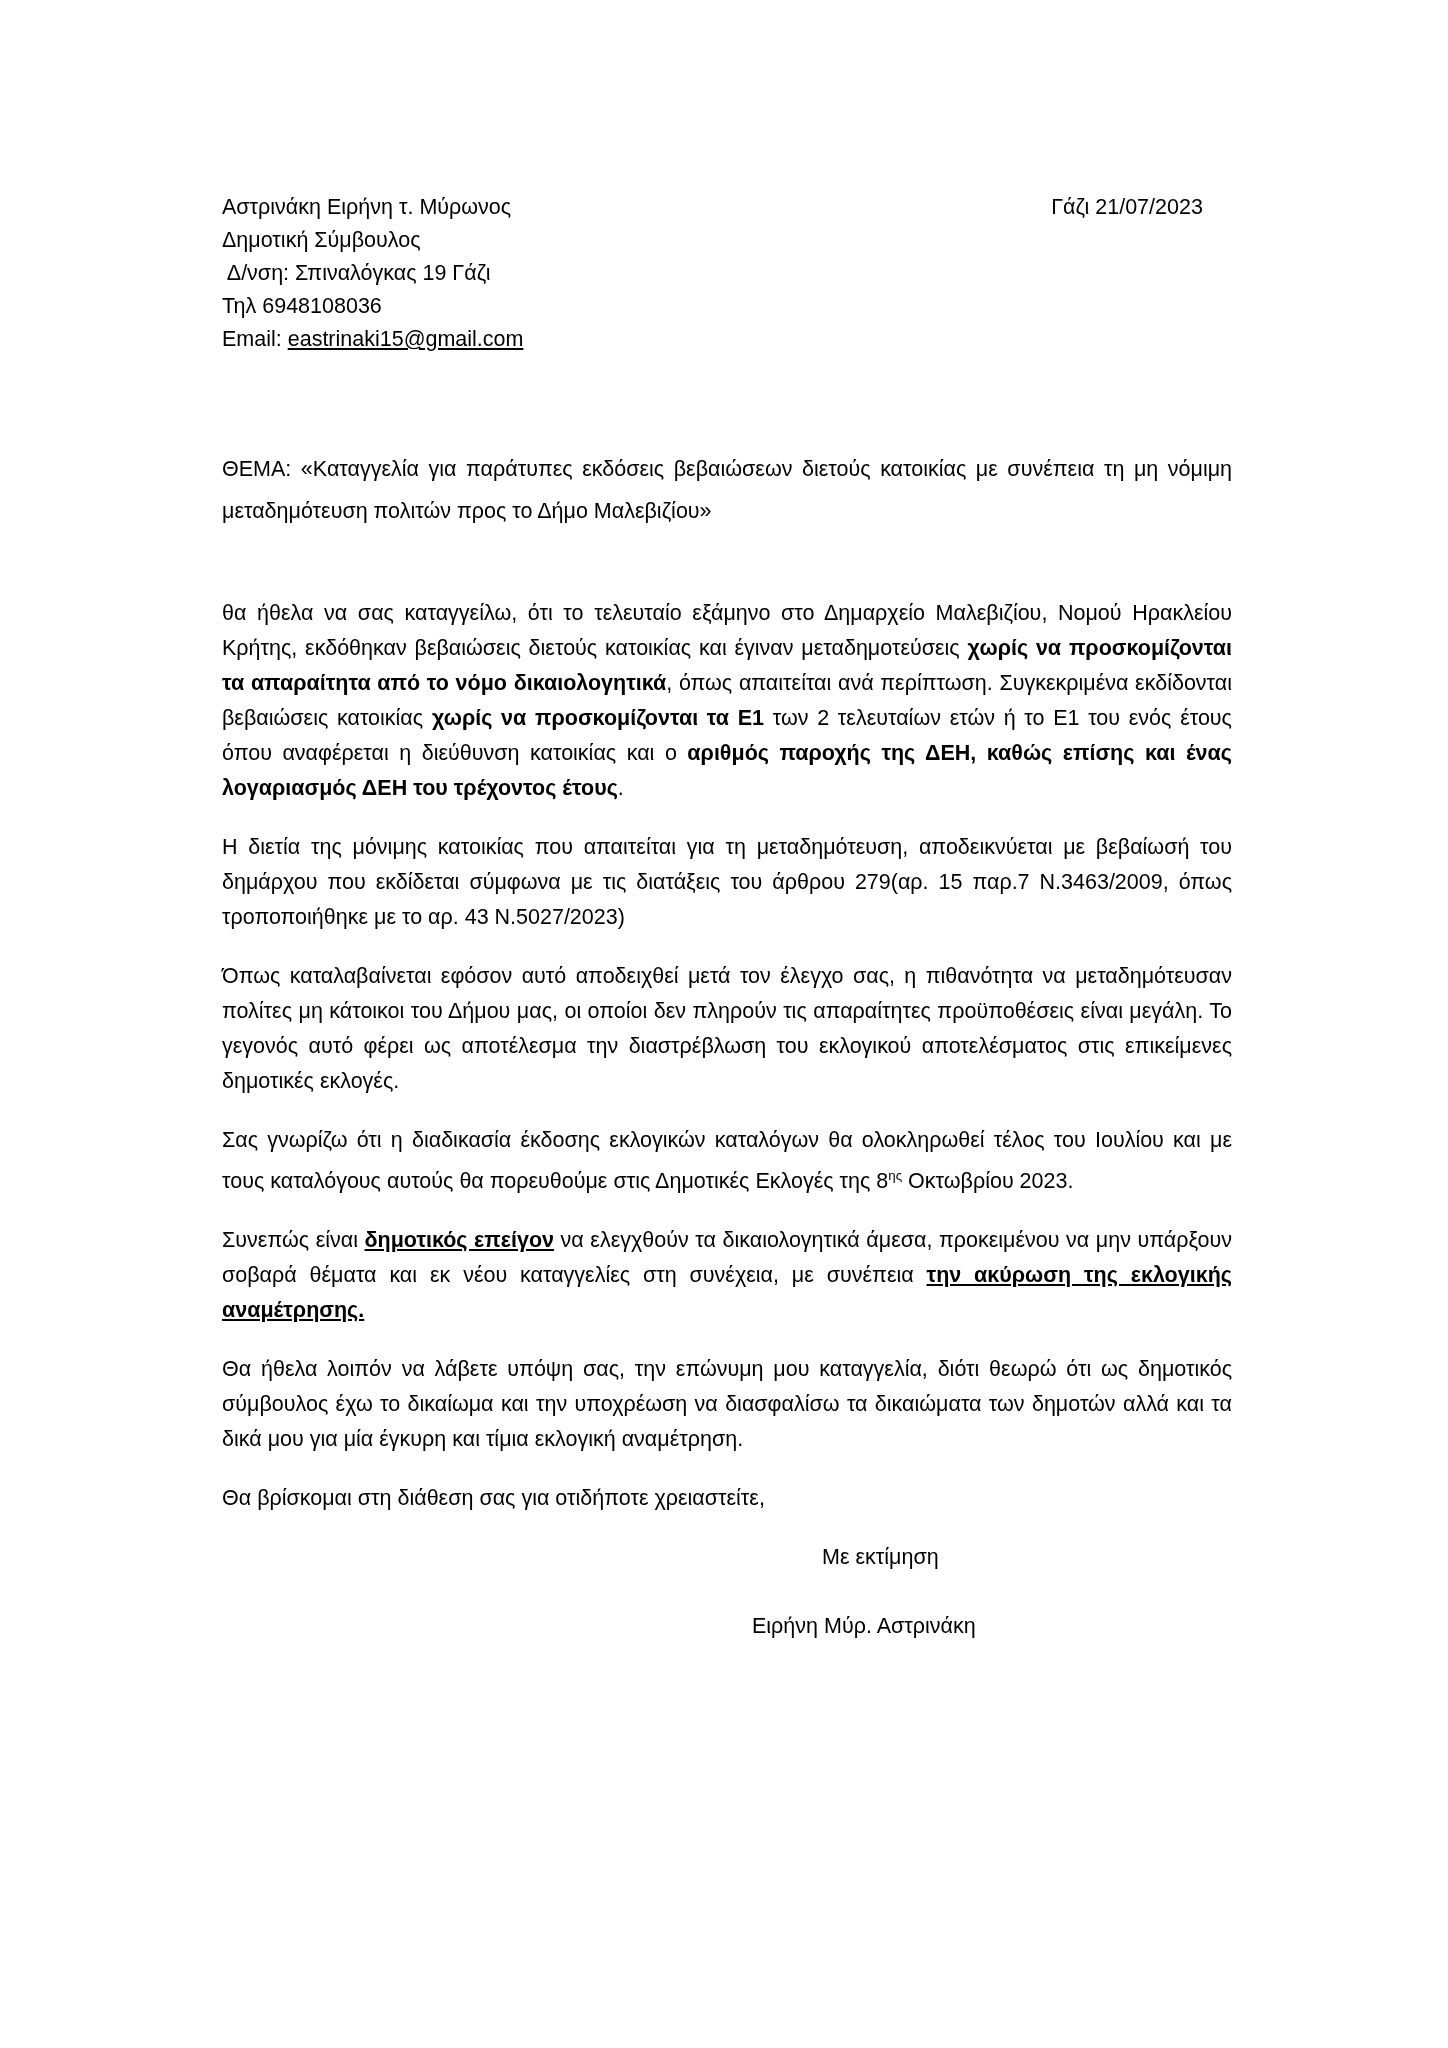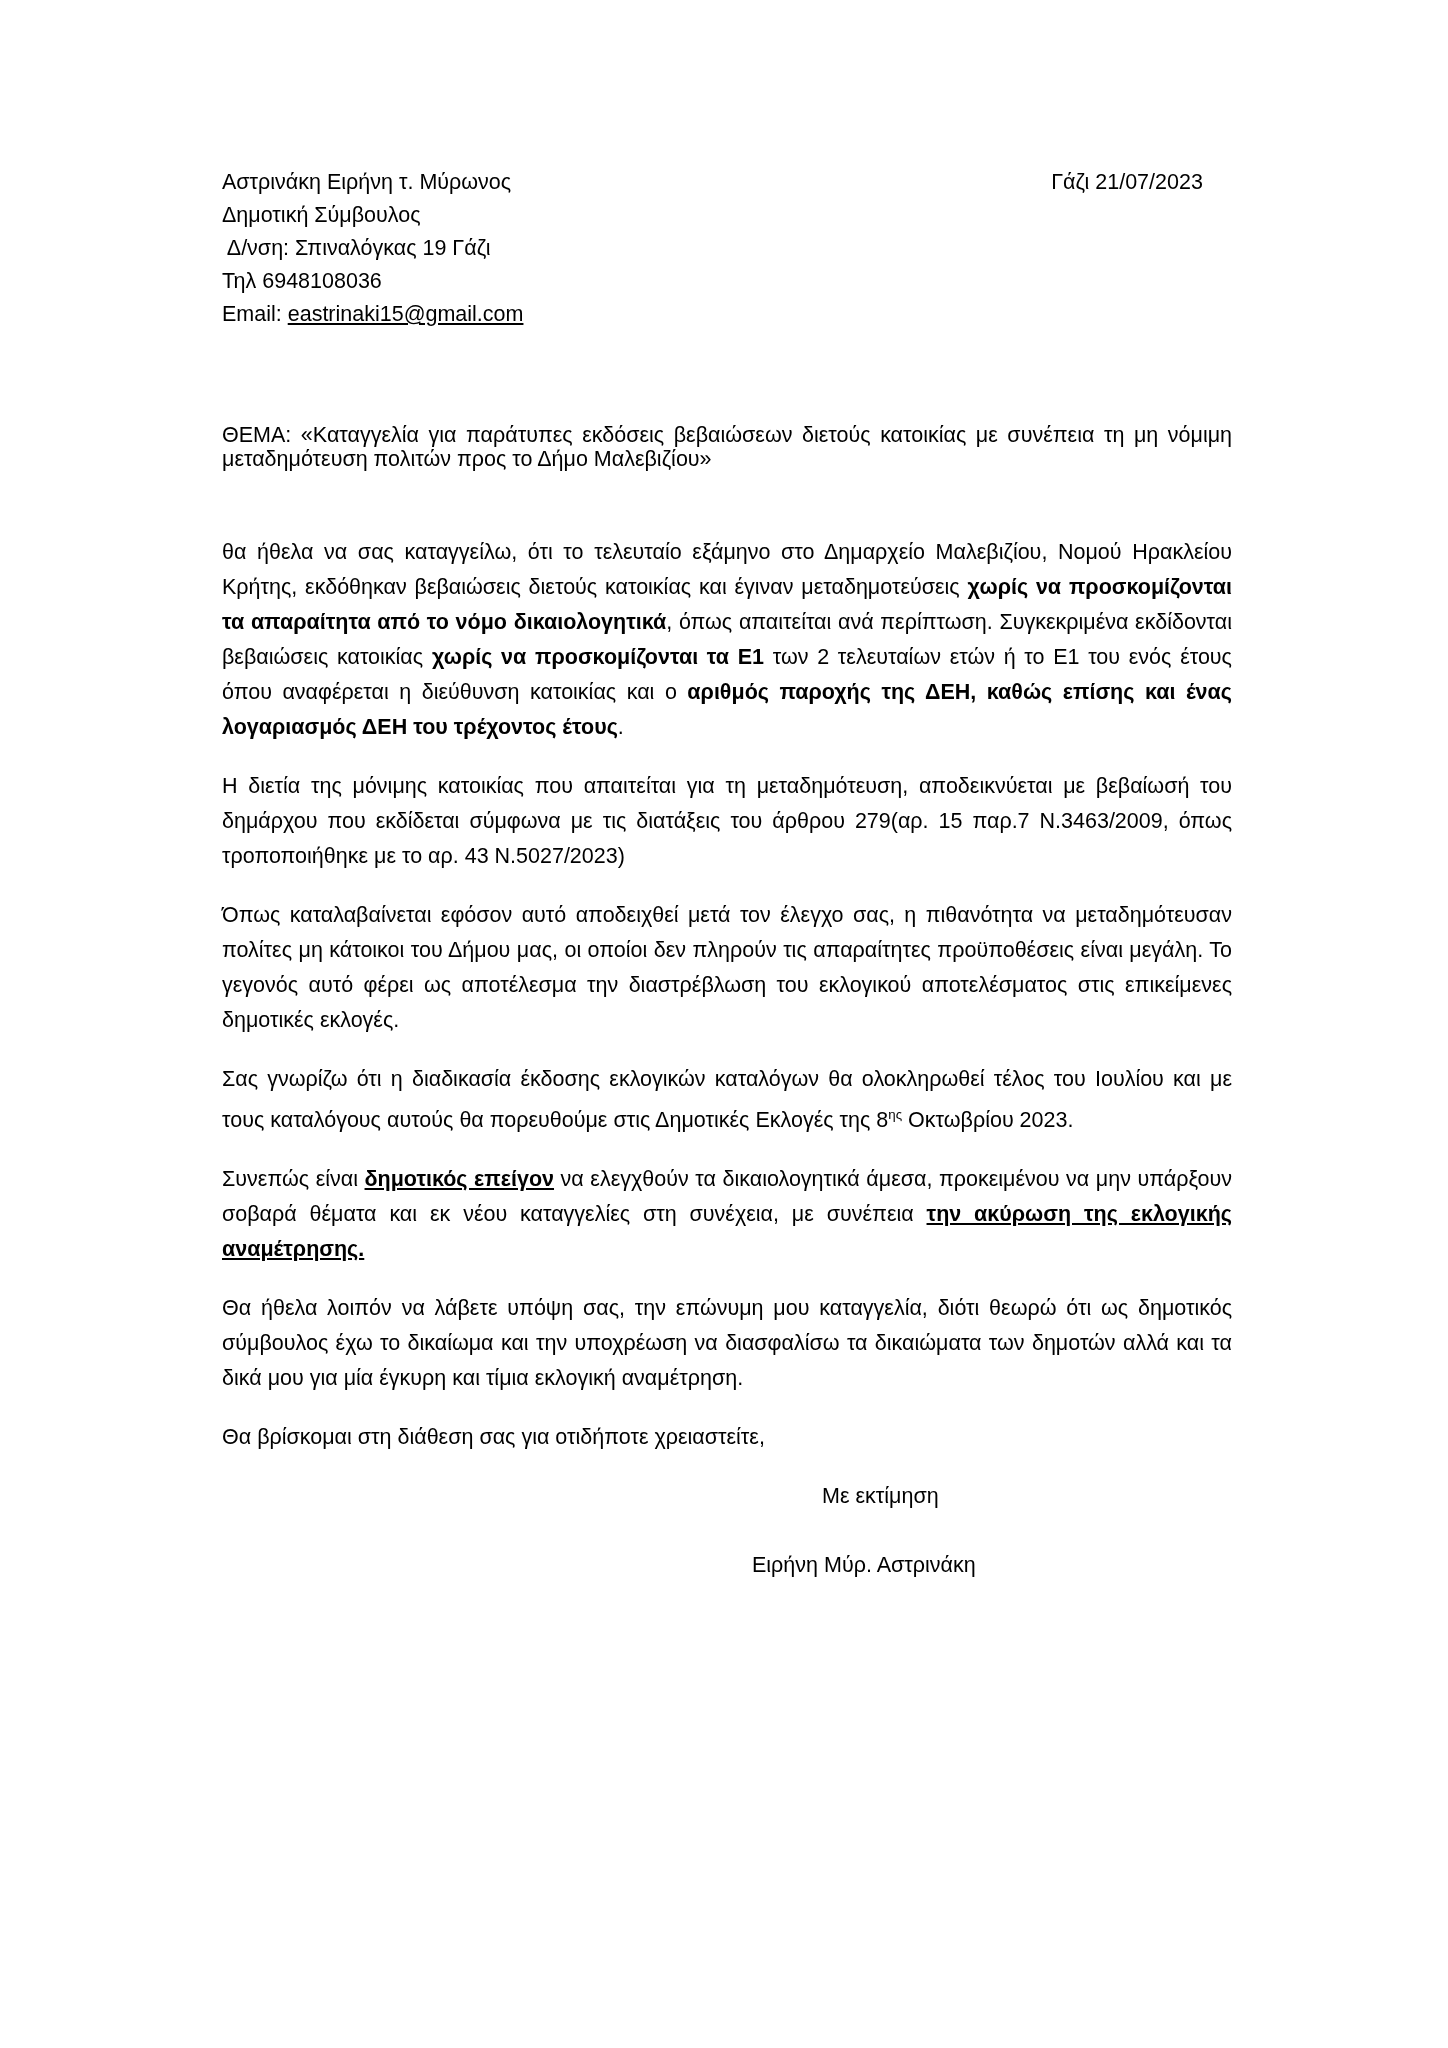--- a/index.html
+++ b/index.html
@@ -12,21 +12,21 @@
     width: 1448px;
     height: 2048px;
     background: #ffffff;
     font-family: "Liberation Sans", sans-serif;
     color: #000000;
     box-sizing: border-box;
   }
   .content {
     position: absolute;
     left: 222px;
-    top: 166px;
+    top: 191px;
     width: 1010px;
   }
 
   
   .header {
     position: relative;
     font-size: 21.5px;
     line-height: 33px;
   }
   .header-left {
@@ -50,21 +50,21 @@
   }
   .mail-link {
     color: #000000;
     text-decoration: underline;
   }
 
   
   .subject {
     margin-top: 92px;
     font-size: 21.5px;
-    line-height: 24px;
+    line-height: 42px;
     text-align: justify;
   }
 
   
   .body-block {
     margin-top: 64px;
     font-size: 21.5px;
     line-height: 35px;
     text-align: justify;
   }

